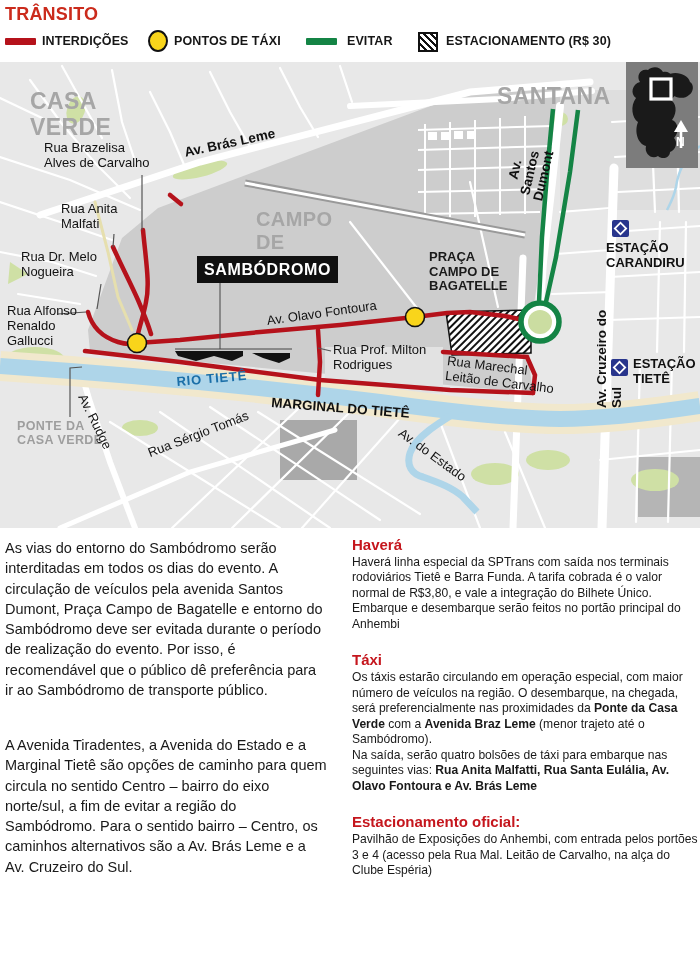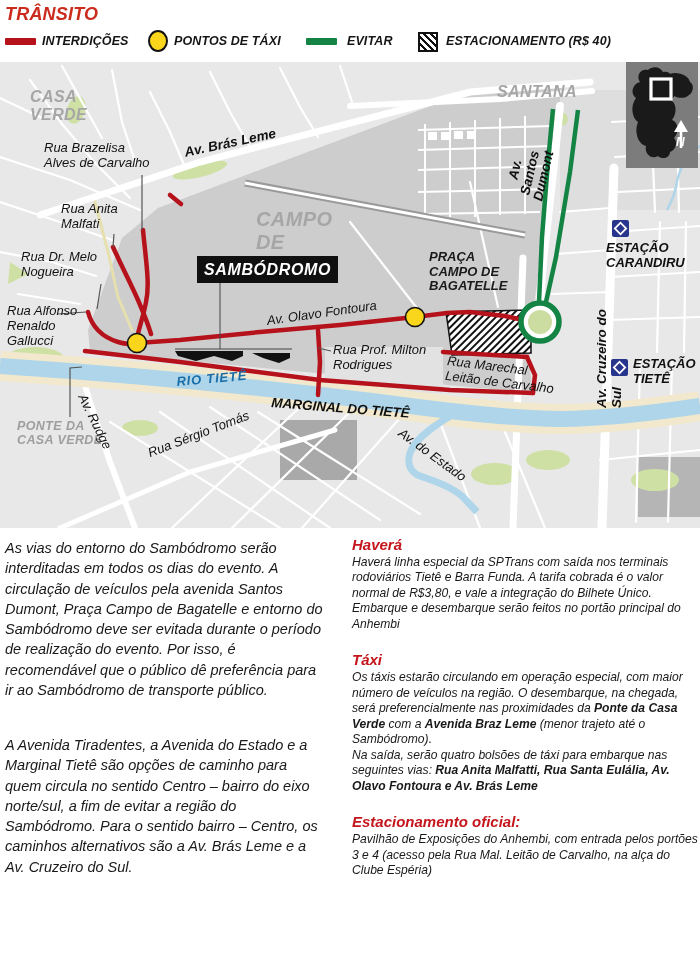--- a/index.html
+++ b/index.html
@@ -1,29 +1,29 @@
 <!DOCTYPE html>
 <html><head>
 <meta charset="utf-8">
 <style>
   html,body{margin:0;padding:0;background:#fff;}
   #page{position:relative;width:700px;height:960px;background:#fff;overflow:hidden;
-        font-family:"Liberation Sans",sans-serif;color:#1a1a1a;font-style:italic;}
+        font-family:"Liberation Sans",sans-serif;color:#1a1a1a;}
   .abs{position:absolute;}
   
   .title{font-size:18px;font-weight:bold;color:#cb2b1c;letter-spacing:.2px;}
   .leg-label{font-size:12.5px;font-weight:bold;color:#161616;letter-spacing:.1px;}
   .leg-bar{width:31px;height:7px;border-radius:1px;}
   .leg-circle{width:20px;height:22px;border-radius:50%;border:2px solid #111;box-sizing:border-box;}
   .leg-hatch{width:20px;height:20px;border:2px solid #111;box-sizing:border-box;
              background:repeating-linear-gradient(45deg,#fff 0 3px,#111 3px 5px);}
   
   .ml{position:absolute;white-space:pre-line;line-height:1.14;}
   .street{font-size:13px;color:#121212;}
-  .area{font-weight:bold;color:#a6a6a6;font-size:16px;letter-spacing:.4px;}
+  .area{font-weight:bold;color:#a6a6a6;font-size:23px;letter-spacing:.4px;}
   .area-sm{font-weight:bold;color:#9e9e9e;font-size:12.5px;letter-spacing:.4px;}
   .bold-street{font-weight:bold;font-size:13.5px;color:#101010;}
   .box-label{background:#101010;color:#fff;font-weight:bold;font-size:16px;
              letter-spacing:.6px;text-align:center;line-height:27px;margin-left:29px;}
   .metro-label{font-weight:bold;font-size:13px;color:#101010;line-height:1.18;}
   
   .lc p{margin:0;font-size:14.5px;line-height:1.40;color:#191919;}
   .rc h3{margin:0 0 2px 0;font-size:15px;color:#c5161d;}
   .rc p{margin:0;font-size:12.1px;line-height:1.28;color:#191919;}
   .rc .sec{margin-bottom:19px;}
@@ -37,21 +37,21 @@
 <div class="abs leg-bar" style="left:5px;top:38px;background:#b5121b;"></div>
 <div class="abs leg-label" style="left:42px;top:34px;">INTERDIÇÕES</div>
 
 <div class="abs leg-circle" style="left:148px;top:30px;background:#f9d51b;"></div>
 <div class="abs leg-label" style="left:174px;top:34px;">PONTOS DE TÁXI</div>
 
 <div class="abs leg-bar" style="left:306px;top:38px;background:#148445;"></div>
 <div class="abs leg-label" style="left:347px;top:34px;">EVITAR</div>
 
 <div class="abs leg-hatch" style="left:418px;top:32px;"></div>
-<div class="abs leg-label" style="left:446px;top:34px;">ESTACIONAMENTO (R$ 40)</div>
+<div class="abs leg-label" style="left:446px;top:34px;">ESTACIONAMENTO (R$ 30)</div>
 
 <div class="abs" style="left:0;top:62px;width:700px;height:466px;">
 <svg width="700" height="466" viewBox="0 0 700 466">
   <defs>
     <pattern id="hatch" width="5" height="5" patternTransform="rotate(45)" patternUnits="userSpaceOnUse">
       <rect width="5" height="5" fill="#fff"></rect>
             <rect width="2" height="5" fill="#111"></rect>
     </pattern>
   </defs>
 

